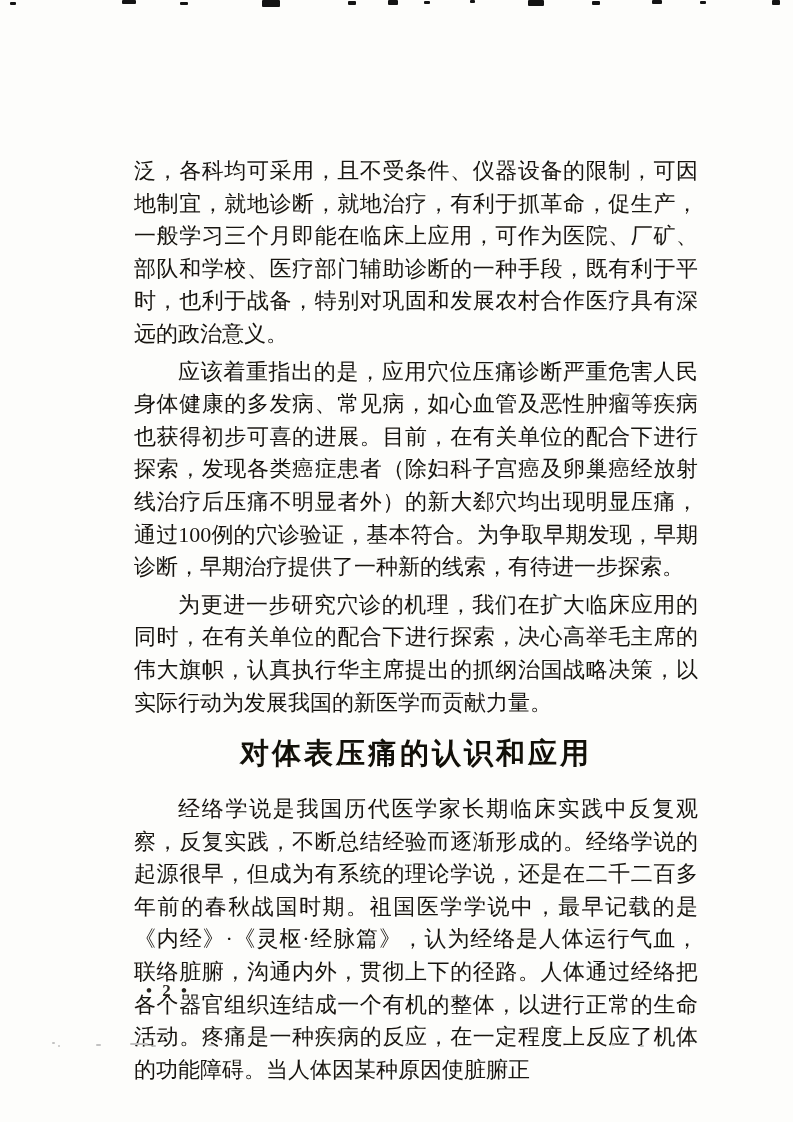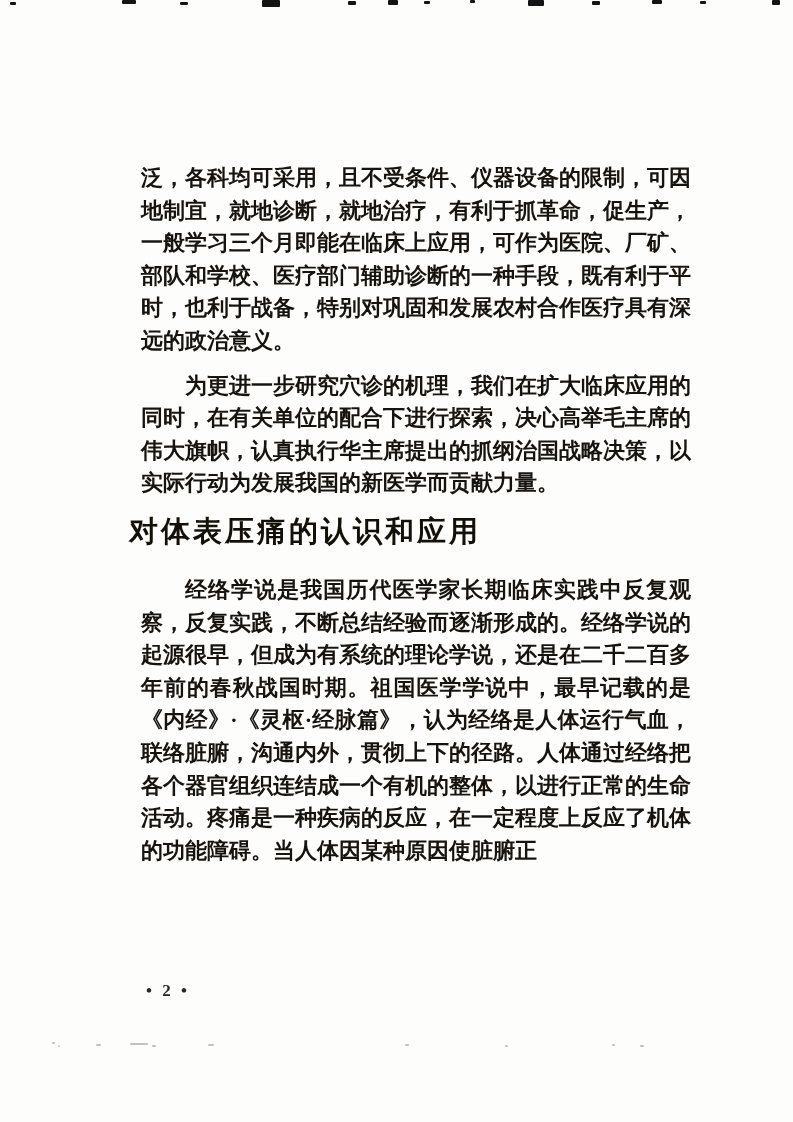--- a/index.html
+++ b/index.html
@@ -16,37 +16,37 @@
     font-family: "Liberation Serif", serif;
   }
   .content {
     position: absolute;
     top: 150px;
     left: 129px;
     width: 574px;
     color: #17140f;
   }
   .para {
-    margin: 12px;
+    margin: 5px;
     font-size: 22px;
     line-height: 32.6px;
-    font-weight: bold;
+    font-weight: normal;
     text-align: justify;
     text-justify: inter-ideograph;
   }
   .para.indent {
     text-indent: 2em;
   }
   .section-heading {
     margin: 14px 0 20px 0;
-    font-family: Liberation Mono, monospace;
+    font-family: Liberation Serif, serif;
     font-size: 29px;
     line-height: 40px;
     font-weight: bold;
-    text-align: left;
+    text-align: center;
     letter-spacing: 3px;
     color: #121009;
   }
   .page-number {
     position: absolute;
     left: 146px;
     top: 981px;
     font-size: 17px;
     font-weight: bold;
     letter-spacing: 3px;
@@ -80,20 +80,21 @@
     <div class="speck" style="left:470px; top:0;   width:5px;  height:3px;"></div>
     <div class="speck" style="left:528px; top:0;   width:16px; height:6px;"></div>
     <div class="speck" style="left:592px; top:1px; width:8px;  height:4px;"></div>
     <div class="speck" style="left:652px; top:0;   width:10px; height:4px;"></div>
     <div class="speck" style="left:700px; top:1px; width:6px;  height:3px;"></div>
     <div class="speck" style="left:772px; top:0;   width:8px;  height:5px;"></div>
   </div>
 
   <div class="content">
     <p class="para">泛，各科均可采用，且不受条件、仪器设备的限制，可因地制宜，就地诊断，就地治疗，有利于抓革命，促生产，一般学习三个月即能在临床上应用，可作为医院、厂矿、部队和学校、医疗部门辅助诊断的一种手段，既有利于平时，也利于战备，特别对巩固和发展农村合作医疗具有深远的政治意义。</p>
+    <p class="para indent">应该着重指出的是，应用穴位压痛诊断严重危害人民身体健康的多发病、常见病，如心血管及恶性肿瘤等疾病也获得初步可喜的进展。目前，在有关单位的配合下进行探索，发现各类癌症患者（除妇科子宫癌及卵巢癌经放射线治疗后压痛不明显者外）的新大郄穴均出现明显压痛，通过100例的穴诊验证，基本符合。为争取早期发现，早期诊断，早期治疗提供了一种新的线索，有待进一步探索。</p>
     <p class="para indent">为更进一步研究穴诊的机理，我们在扩大临床应用的同时，在有关单位的配合下进行探索，决心高举毛主席的伟大旗帜，认真执行华主席提出的抓纲治国战略决策，以实际行动为发展我国的新医学而贡献力量。</p>
 
     <h2 class="section-heading">对体表压痛的认识和应用</h2>
 
     <p class="para indent">经络学说是我国历代医学家长期临床实践中反复观察，反复实践，不断总结经验而逐渐形成的。经络学说的起源很早，但成为有系统的理论学说，还是在二千二百多年前的春秋战国时期。祖国医学学说中，最早记载的是《内经》·《灵枢·经脉篇》，认为经络是人体运行气血，联络脏腑，沟通内外，贯彻上下的径路。人体通过经络把各个器官组织连结成一个有机的整体，以进行正常的生命活动。疼痛是一种疾病的反应，在一定程度上反应了机体的功能障碍。当人体因某种原因使脏腑正</p>
   </div>
 
   <div class="page-number">• 2 •</div>
 
   <div>

